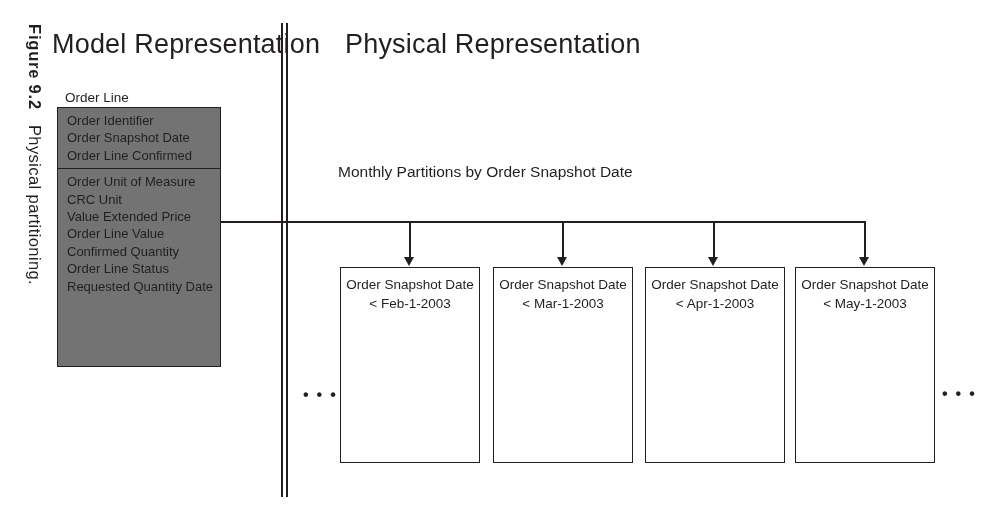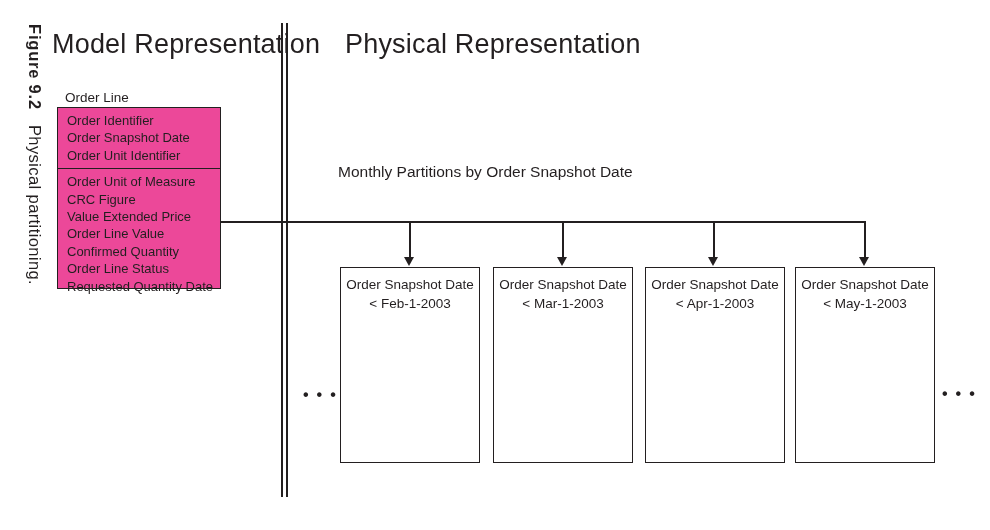--- a/index.html
+++ b/index.html
@@ -43,24 +43,24 @@
     border-right: 2px solid #231f20;
   }
 
   
   .entity-name {
     position: absolute; left: 49px; top: 90px;
     font-size: 13.5px; font-weight: 400; margin-left: 16px;
   }
   .entity-box {
     position: absolute; left: 57px; top: 107px;
-    width: 164px; height: 182px;
+    width: 164px; height: 260px;
     box-sizing: border-box;
     border: 1.6px solid #231f20;
-    background: #ec4899;
+    background: #737373;
   }
   .entity-section { padding: 4px 4px 4px 9px; font-size: 13px; }
   .entity-section .attr { line-height: 17.4px; white-space: nowrap; }
   .entity-section.keys { border-bottom: 1.6px solid #231f20; }
 
   
   .h-connector {
     position: absolute; left: 221px; top: 221px;
     width: 645px; height: 1.7px; background: #231f20;
   }
@@ -118,25 +118,25 @@
   <div class="section-title model-title">Model Representation</div>
   <div class="section-title physical-title">Physical Representation</div>
 
   <div class="double-divider"></div>
 
   <div class="entity-name">Order Line</div>
   <div class="entity-box">
     <div class="entity-section keys">
       <div class="attr">Order Identifier</div>
       <div class="attr">Order Snapshot Date</div>
-      <div class="attr">Order Unit Identifier</div>
+      <div class="attr">Order Line Confirmed</div>
     </div>
     <div class="entity-section">
       <div class="attr">Order Unit of Measure</div>
-      <div class="attr">CRC Figure</div>
+      <div class="attr">CRC Unit</div>
       <div class="attr">Value Extended Price</div>
       <div class="attr">Order Line Value</div>
       <div class="attr">Confirmed Quantity</div>
       <div class="attr">Order Line Status</div>
       <div class="attr">Requested Quantity Date</div>
     </div>
   </div>
 
   <div class="partition-label">Monthly Partitions by Order Snapshot Date</div>
 

